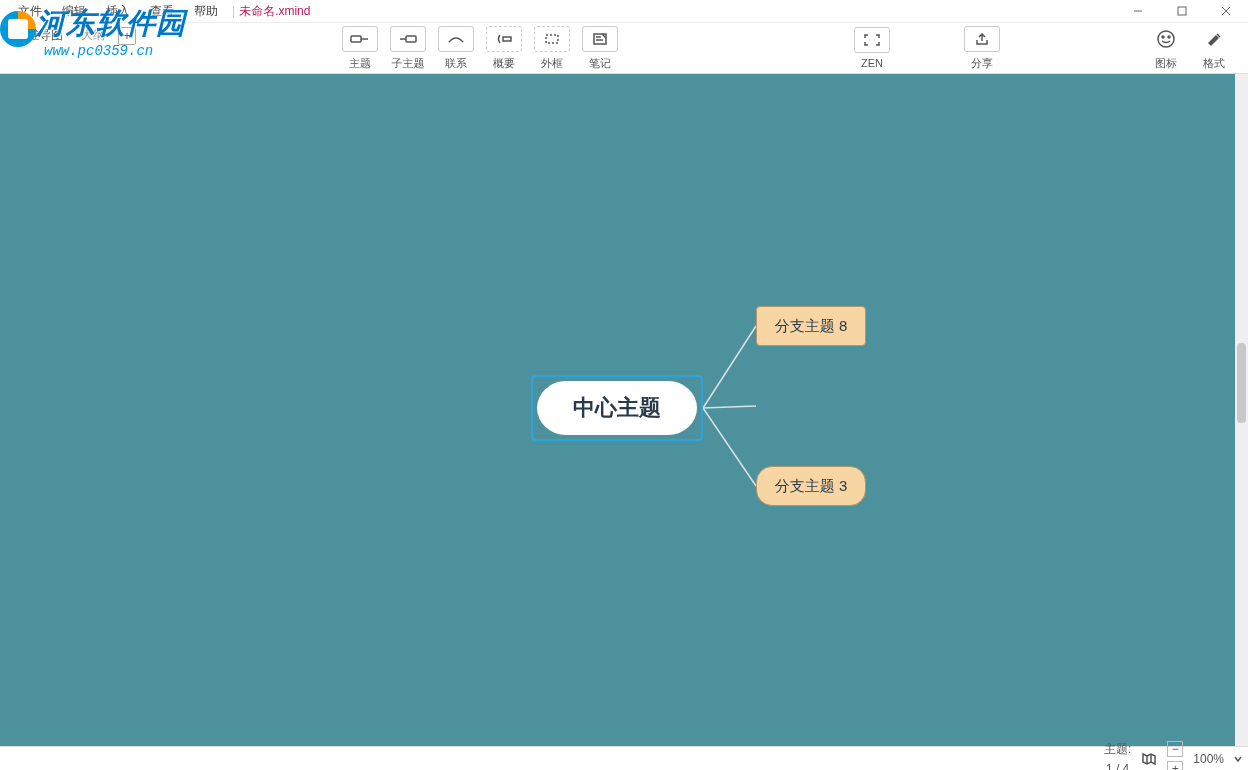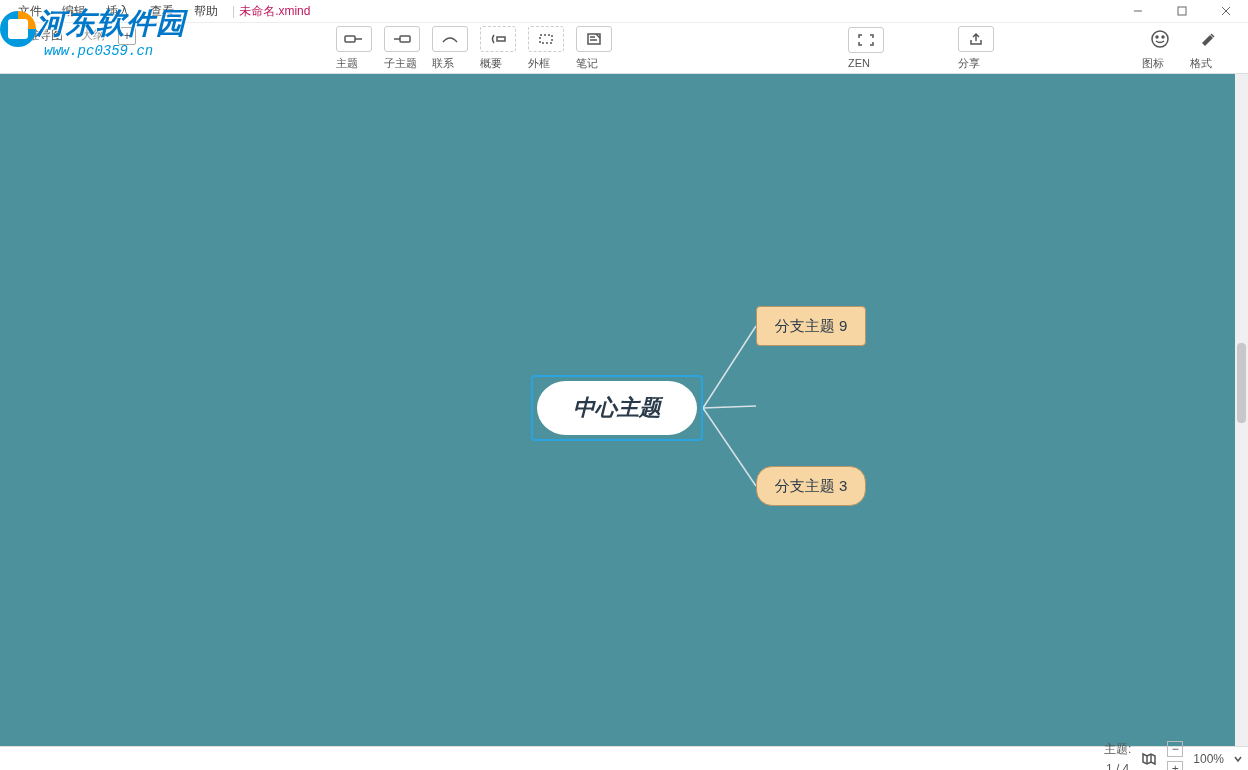--- a/index.html
+++ b/index.html
@@ -14,37 +14,37 @@
 .win-controls svg { width: 10px; height: 10px; }
 
 .watermark { position: absolute; top: 4px; left: 0; z-index: 5; pointer-events: none; }
 .watermark .logo-text { font-size: 29px; font-weight: bold; color: #0077c8; font-style: italic; text-shadow: 1px 1px 0 #fff; letter-spacing: 1px; }
 .watermark .logo-disc { display:inline-block; width:36px; height:36px; border-radius:50%; background: conic-gradient(#ff9800 0 90deg, #0099dd 90deg 360deg); vertical-align: middle; position:relative; }
 .watermark .logo-disc::after { content:""; position:absolute; inset:8px; background:#fff; border-radius:3px; }
 .watermark .url { font-size: 14px; color: #0099dd; font-style: italic; margin-left: 44px; margin-top:-4px;font-family:Liberation Mono, monospace; }
 
 .toolbar { height: 52px; border-top: 1px solid #eee; border-bottom: 1px solid #ddd; display: flex; align-items: center; position: relative; }
 .toolbar .group { display: flex; gap: 0; }
-.toolbar .tbtn { width: 48px; height: 50px; display: flex; flex-direction: column; align-items: flex-start; justify-content: center; gap: 4px; font-size: 11px; color: #555; }
+.toolbar .tbtn { width: 48px; height: 50px; display: flex; flex-direction: column; align-items: center; justify-content: center; gap: 4px; font-size: 11px; color: #555; }
 .toolbar .tbtn .ibox { width: 36px; height: 26px; border: 1px solid #ccc; border-radius: 3px; display: flex; align-items: center; justify-content: center; background:#fff; }
 .toolbar .tbtn svg { stroke: #555; fill: none; stroke-width: 1.5; }
 .toolbar .g1 { position: absolute; left: 336px; }
 .toolbar .g2 { position: absolute; left: 848px; }
 .toolbar .g3 { position: absolute; left: 958px; }
 .toolbar .g4 { position: absolute; right: 10px; }
 
 .tabbar { position: absolute; top: 22px; left: 6px; z-index:4; display:flex; align-items:center; font-size:12px; color:#555; }
 .tabbar .tab { padding: 4px 8px; border:1px solid transparent; }
 .tabbar .add { width:18px; height:18px; border:1px solid #aaa; border-radius:2px; display:flex; align-items:center; justify-content:center; margin-left:4px; }
 
 .canvas-wrap { position: absolute; top: 74px; left: 0; right: 13px; bottom: 24px; background: #4c919b; }
 .vscroll { position: absolute; top: 74px; right: 0; width: 13px; bottom: 24px; background: #f0f0f0; }
 .vscroll .thumb { position:absolute; top: 40%; left:2px; right:2px; height: 80px; background:#c8c8c8; border-radius:4px; }
 
-.central { position: absolute; left: 531px; top: 301px; width: 172px; height: 66px; border: 2px solid #2aa3e0; border-radius: 4px; display:flex; align-items:center; justify-content:center; padding:4px;font-style:italic; }
+.central { position: absolute; left: 531px; top: 301px; width: 172px; height: 66px; border: 2px solid #2aa3e0; border-radius: 4px; display:flex; align-items:center; justify-content:center; padding:4px; }
 .central-inner { width: 100%; height: 100%; background: #fff; border-radius: 30px / 28px; display:flex; align-items:center; justify-content:center; font-size:22px; font-weight:bold; color:#2a3a4a; }
 
 .branch { position:absolute; width:110px; height:40px; background:#f7d6a3; border:1px solid #b89567; border-radius:4px; display:flex; align-items:center; justify-content:center; font-size:15px; color:#2a3a4a; font-weight:500; }
 .b1 { left: 756px; top: 232px; }
 .b2 { left: 756px; top: 312px; }
 .b3 { left: 756px; top: 392px; border-radius: 16px; }
 
 .connectors { position:absolute; left:0; top:0; width:100%; height:100%; pointer-events:none; }
 .connectors line { stroke:#d8e2e6; stroke-width:1.5; }
 
@@ -198,21 +198,21 @@
 
 <div class="canvas-wrap">
   <svg class="connectors">
     <line x1="703" y1="334" x2="756" y2="252"></line>
     <line x1="703" y1="334" x2="756" y2="332"></line>
     <line x1="703" y1="334" x2="756" y2="412"></line>
   </svg>
   <div class="central">
     <div class="central-inner">中心主题</div>
   </div>
-  <div class="branch b1">分支主题 9</div>
+  <div class="branch b1">分支主题 8</div>
   <div class="branch b3">分支主题 3</div>
 </div>
 
 <div class="vscroll">
     <div class="thumb"></div>
   </div>
 
 <div class="statusbar">
   <div class="seg">
     <span>主题:</span>

